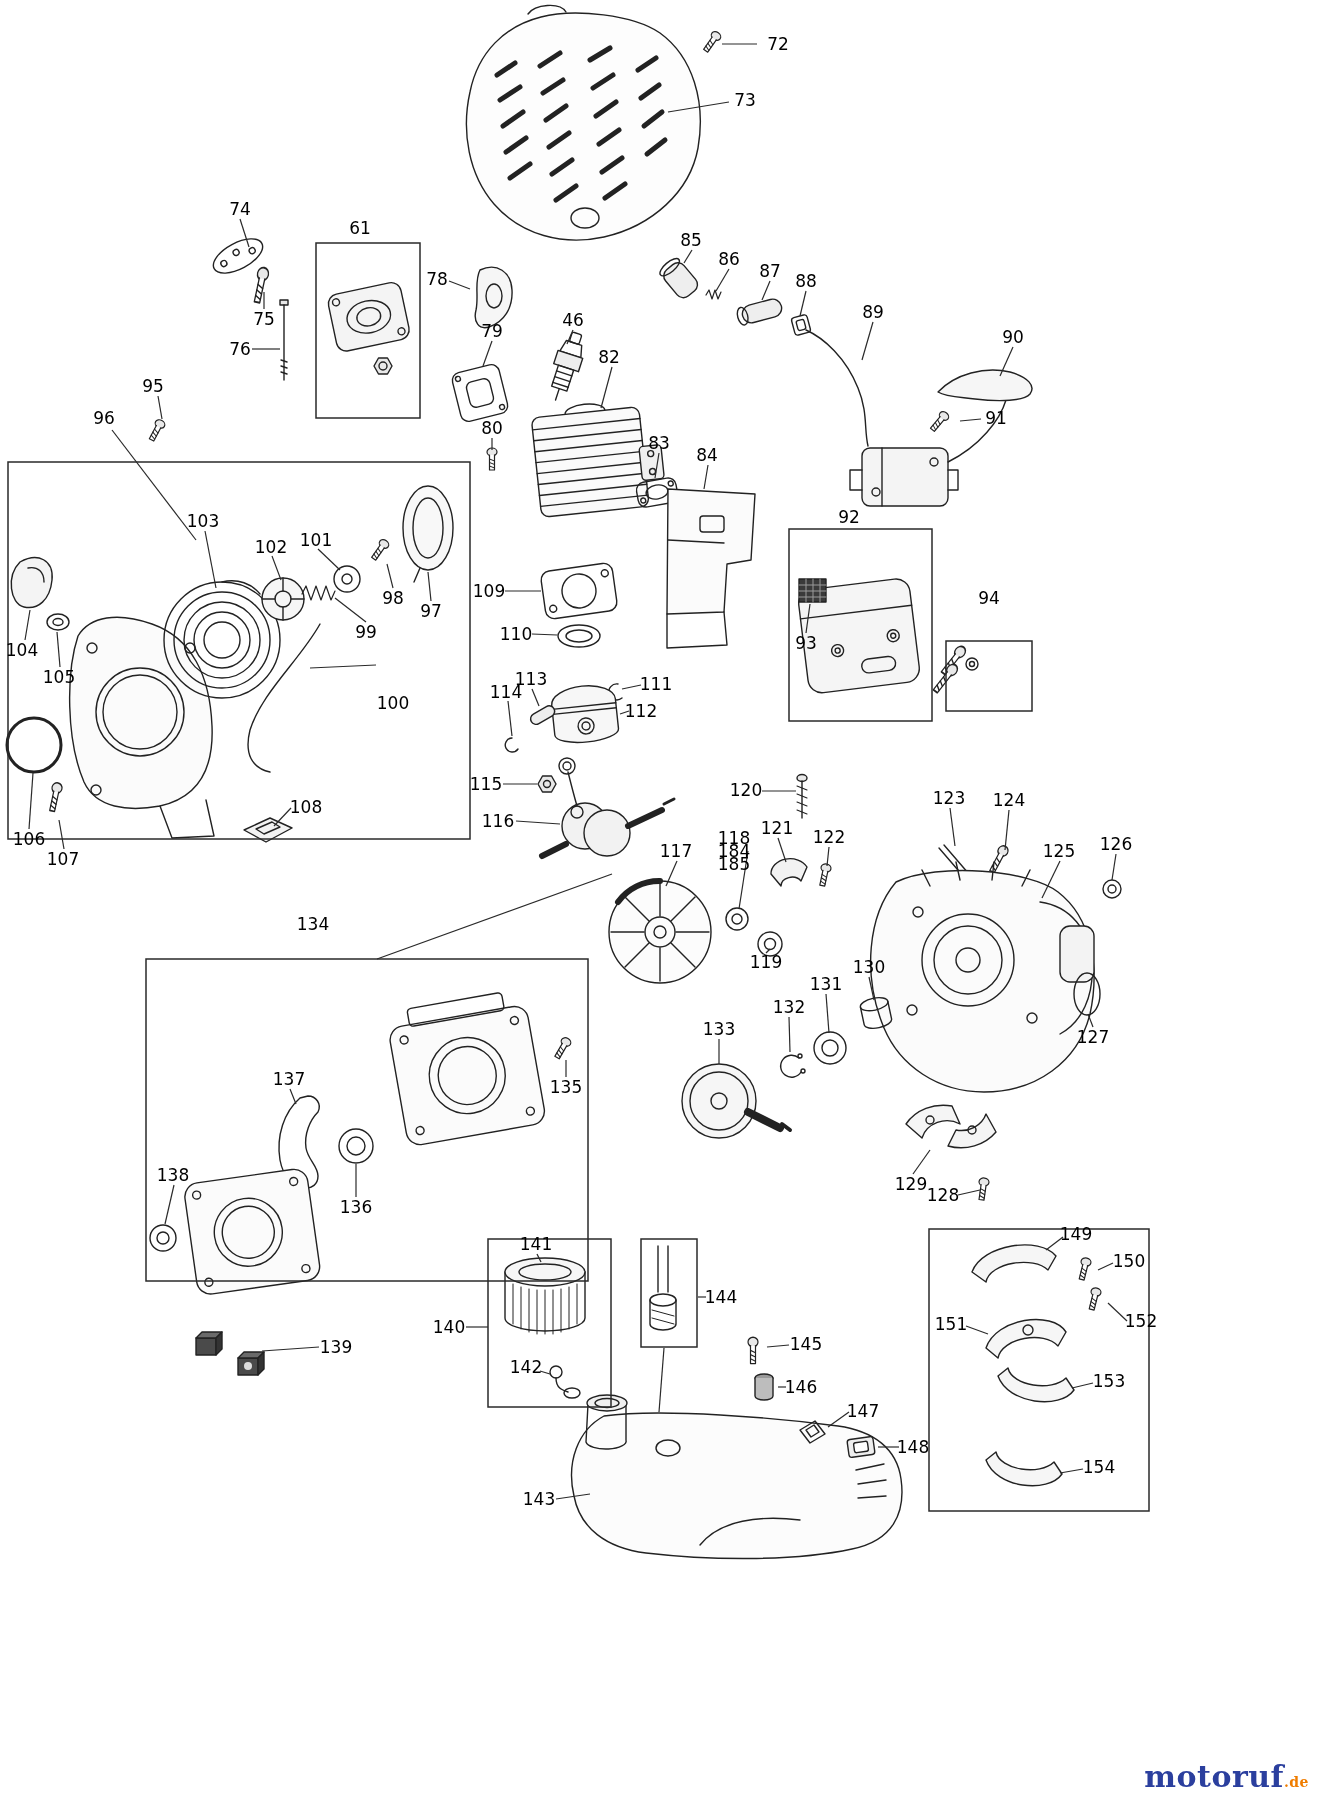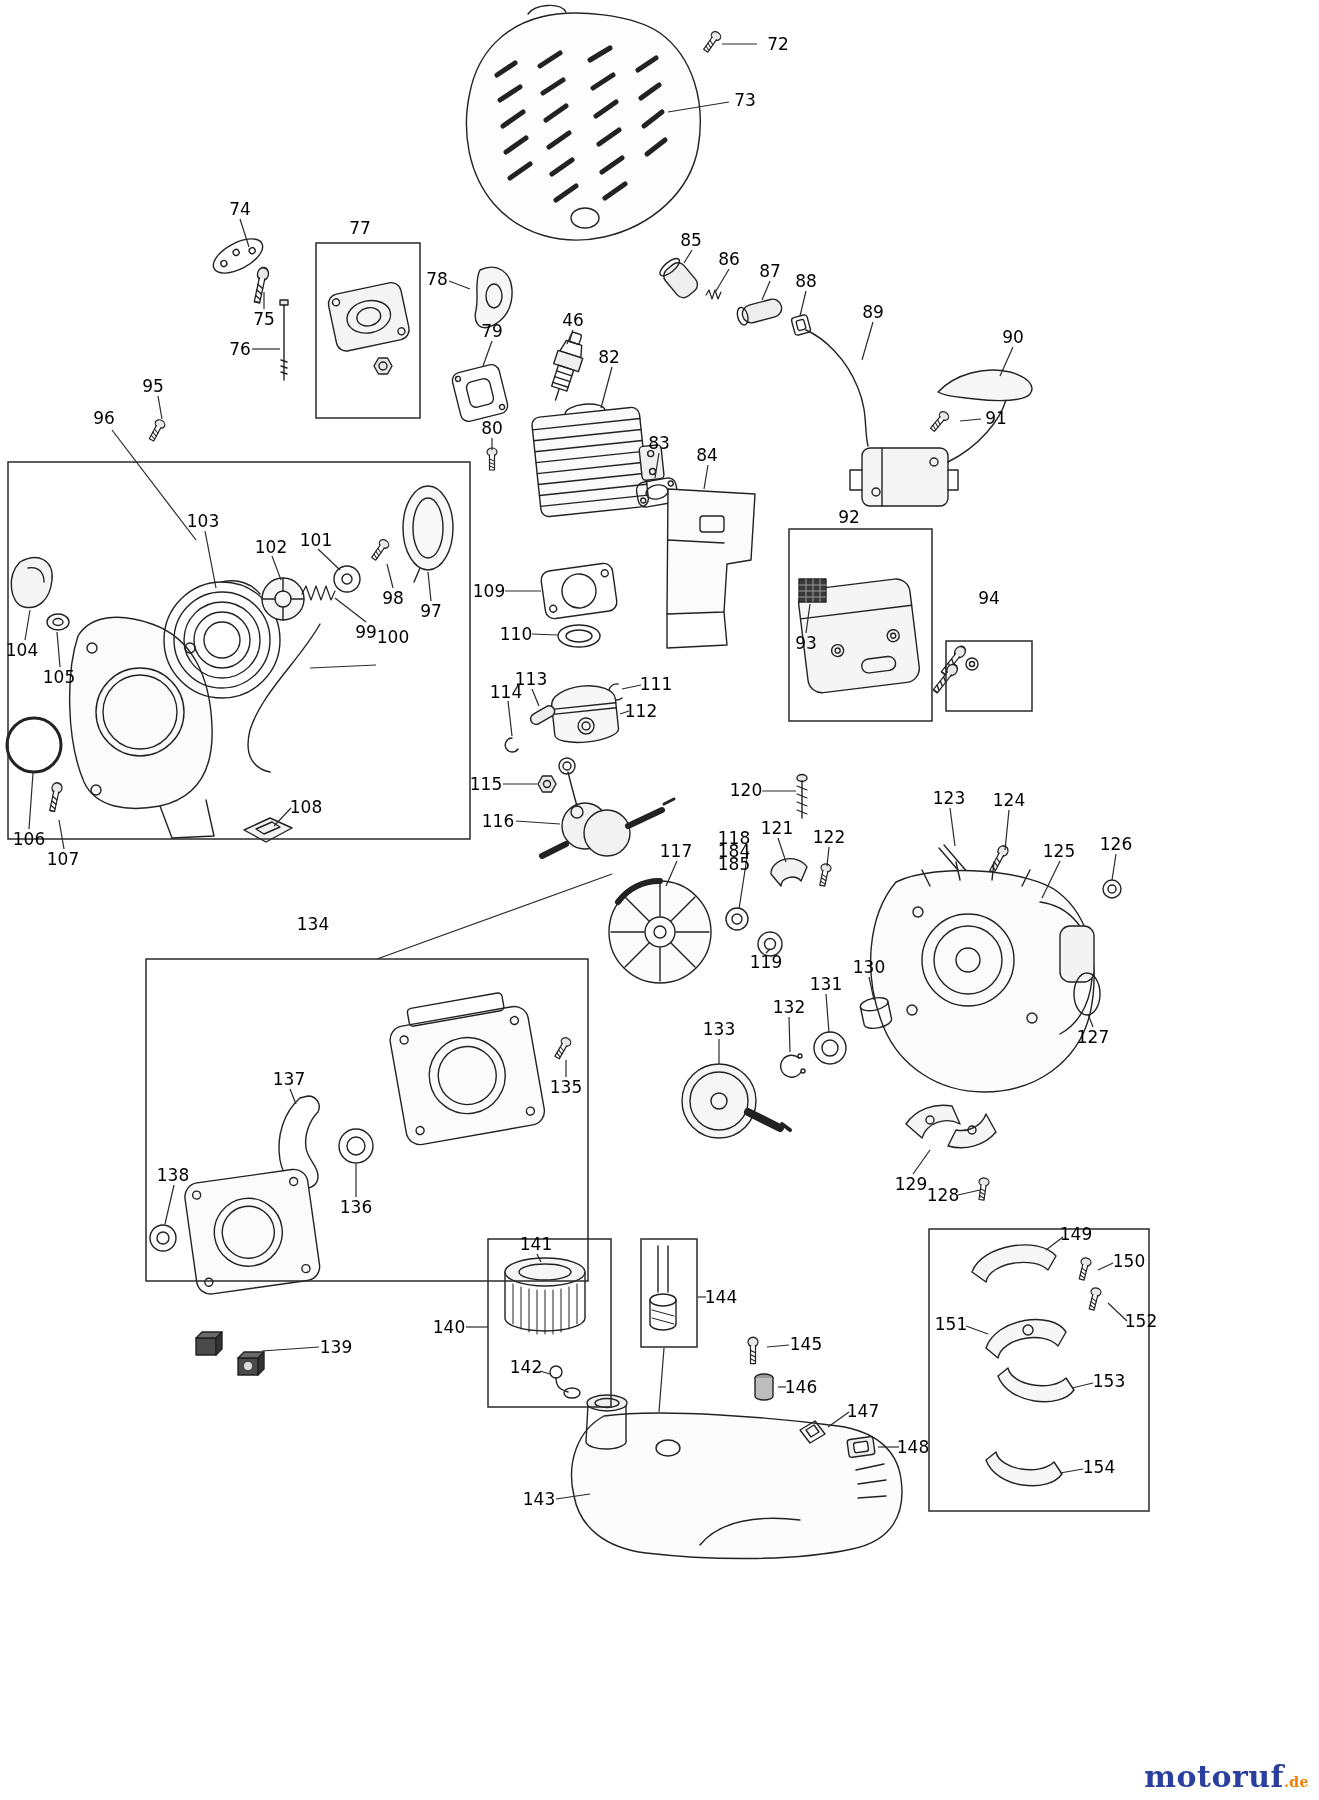--- a/index.html
+++ b/index.html
@@ -551,21 +551,21 @@
       <line x1="664" y1="1348" x2="659" y2="1412" stroke="#2a2a2a" stroke-width="1.2"></line>
       <line x1="377" y1="959" x2="612" y2="874" stroke="#2a2a2a" stroke-width="1.2"></line>
     </svg>
 
   <div id="labels">
       <div class="part-label" style="left: 778px; top: 44px;">72</div>
       <div class="part-label" style="left: 745px; top: 100px;">73</div>
       <div class="part-label" style="left: 240px; top: 209px;">74</div>
       <div class="part-label" style="left: 264px; top: 319px;">75</div>
       <div class="part-label" style="left: 240px; top: 349px;">76</div>
-      <div class="part-label" style="left: 360px; top: 228px;">77</div>
+      <div class="part-label" style="left: 360px; top: 228px;">61</div>
       <div class="part-label" style="left: 437px; top: 279px;">78</div>
       <div class="part-label" style="left: 492px; top: 331px;">79</div>
       <div class="part-label" style="left: 492px; top: 428px;">80</div>
       <div class="part-label" style="left: 573px; top: 320px;">46</div>
       <div class="part-label" style="left: 609px; top: 357px;">82</div>
       <div class="part-label" style="left: 659px; top: 443px;">83</div>
       <div class="part-label" style="left: 707px; top: 455px;">84</div>
       <div class="part-label" style="left: 691px; top: 240px;">85</div>
       <div class="part-label" style="left: 729px; top: 259px;">86</div>
       <div class="part-label" style="left: 770px; top: 271px;">87</div>
@@ -574,21 +574,21 @@
       <div class="part-label" style="left: 1013px; top: 337px;">90</div>
       <div class="part-label" style="left: 996px; top: 418px;">91</div>
       <div class="part-label" style="left: 849px; top: 517px;">92</div>
       <div class="part-label" style="left: 806px; top: 643px;">93</div>
       <div class="part-label" style="left: 989px; top: 598px;">94</div>
       <div class="part-label" style="left: 153px; top: 386px;">95</div>
       <div class="part-label" style="left: 104px; top: 418px;">96</div>
       <div class="part-label" style="left: 431px; top: 611px;">97</div>
       <div class="part-label" style="left: 393px; top: 598px;">98</div>
       <div class="part-label" style="left: 366px; top: 632px; text-align: right;">99</div>
-      <div class="part-label" style="left: 393px; top: 637px;">100</div>
+      <div class="part-label" style="left: 393px; top: 703px;">100</div>
       <div class="part-label" style="left: 316px; top: 540px;">101</div>
       <div class="part-label" style="left: 271px; top: 547px;">102</div>
       <div class="part-label" style="left: 203px; top: 521px;">103</div>
       <div class="part-label" style="left: 22px; top: 650px;">104</div>
       <div class="part-label" style="left: 59px; top: 677px;">105</div>
       <div class="part-label" style="left: 29px; top: 839px;">106</div>
       <div class="part-label" style="left: 63px; top: 859px;">107</div>
       <div class="part-label" style="left: 306px; top: 807px;">108</div>
       <div class="part-label" style="left: 489px; top: 591px;">109</div>
       <div class="part-label" style="left: 516px; top: 634px;">110</div>

